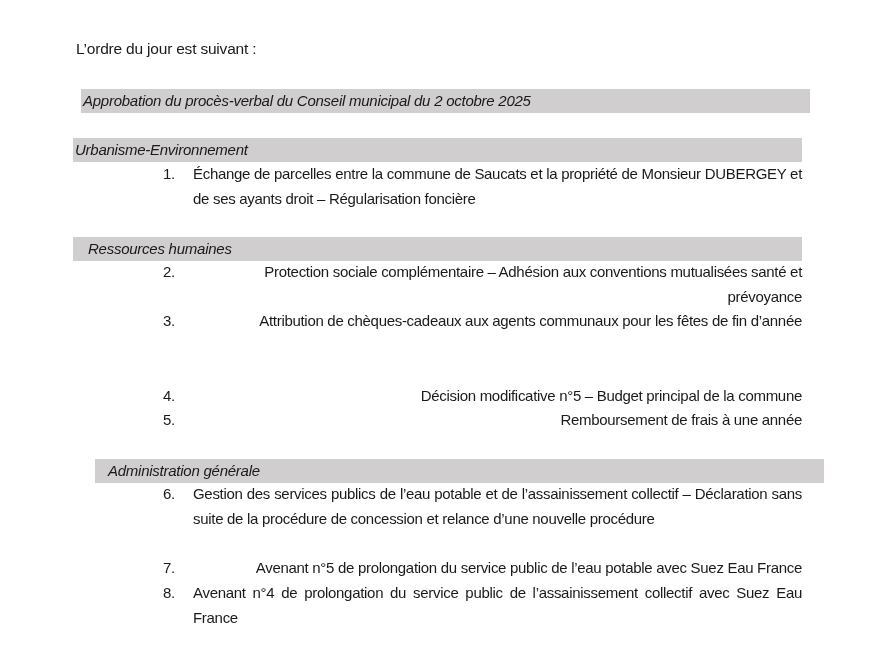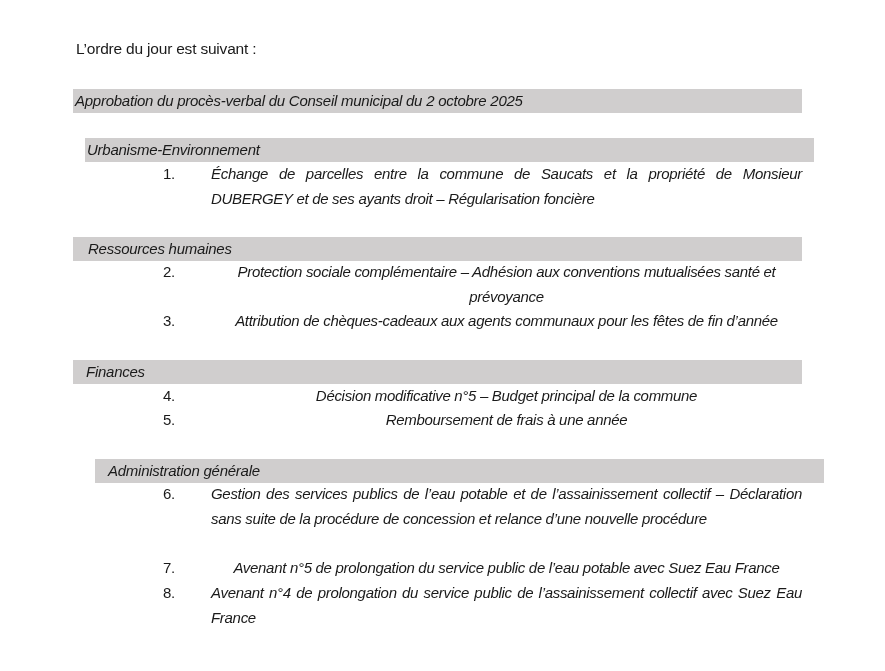--- a/index.html
+++ b/index.html
@@ -55,55 +55,53 @@
       line-height: 24.6px;
       letter-spacing: -0.3px;
     }
     .item .num {
       position: absolute;
       left: 0;
       width: 25px;
       text-align: right;
     }
     .item .txt {
-      margin-left: 61px;
+      margin-left: 43px;
       text-align: justify;
       display: block;
-      font-style: italic;
     }
     .item.nojust .txt {
-      text-align: center;
+      text-align: right;
     }
   </style>
 </head>
 <body>
 
 <div class="page">
 
   <div class="intro">L’ordre du jour est suivant :</div>
 
-  <div class="band" style="top:89px;">Approbation du procès-verbal du Conseil municipal du 2 octobre 2025</div>
+  <div class="band" style="top:89px;margin-left:8px;">Approbation du procès-verbal du Conseil municipal du 2 octobre 2025</div>
 
-  <div class="band" style="top:138px;margin-left:12px;">Urbanisme-Environnement</div>
+  <div class="band" style="top:138px;">Urbanisme-Environnement</div>
   <div class="item" style="top:162px;">
     <span class="num">1.</span>
     <span class="txt">Échange de parcelles entre la commune de Saucats et la propriété de Monsieur DUBERGEY et de ses ayants droit – Régularisation foncière</span>
   </div>
 
   <div class="band" style="top:237px;padding-left:15px;">Ressources humaines</div>
   <div class="item nojust" style="top:260px;">
     <span class="num">2.</span>
     <span class="txt">Protection sociale complémentaire – Adhésion aux conventions mutualisées santé et prévoyance</span>
   </div>
   <div class="item nojust" style="top:309px;">
     <span class="num">3.</span>
     <span class="txt">Attribution de chèques-cadeaux aux agents communaux pour les fêtes de fin d’année</span>
   </div>
 
-  <div class="band indent" style="top:360px;">Finances</div>
   <div class="item nojust" style="top:384px;">
     <span class="num">4.</span>
     <span class="txt">Décision modificative n°5 – Budget principal de la commune</span>
   </div>
   <div class="item nojust" style="top:408px;">
     <span class="num">5.</span>
     <span class="txt">Remboursement de frais à une année</span>
   </div>
 
   <div class="band indent" style="top:459px;margin-left:22px;">Administration générale</div>

